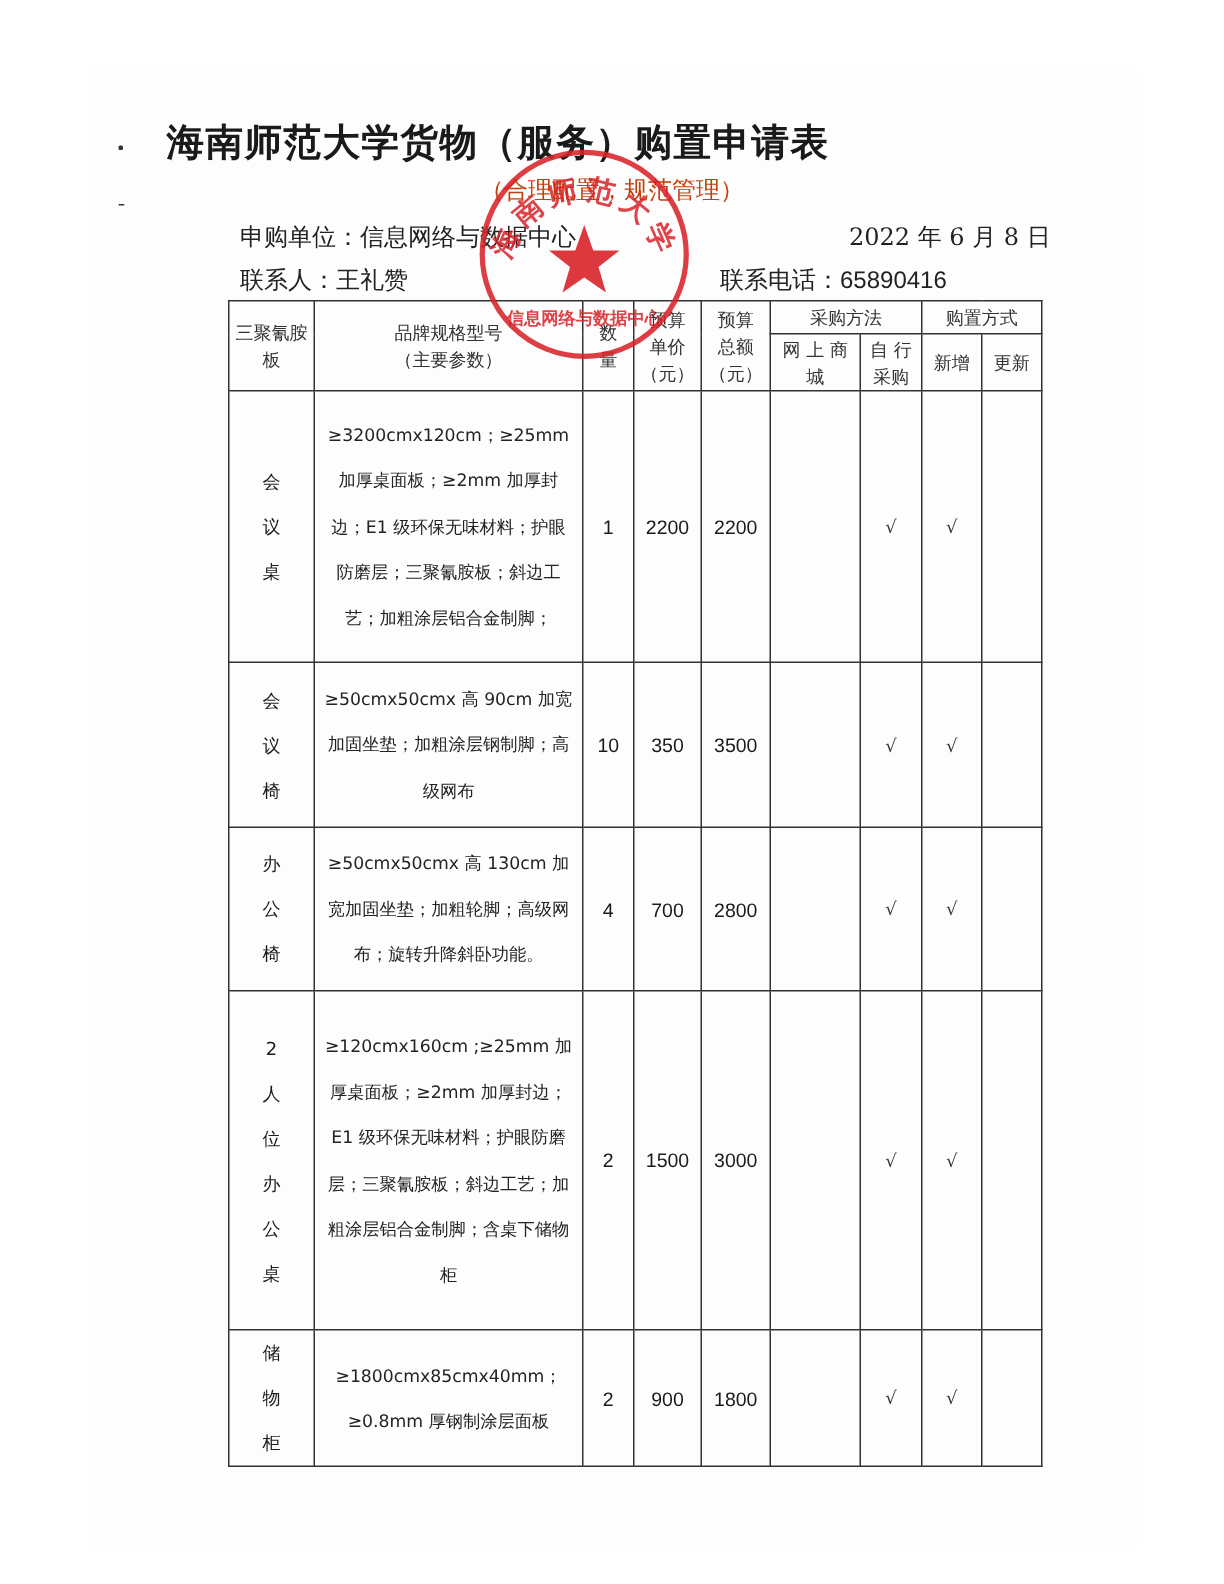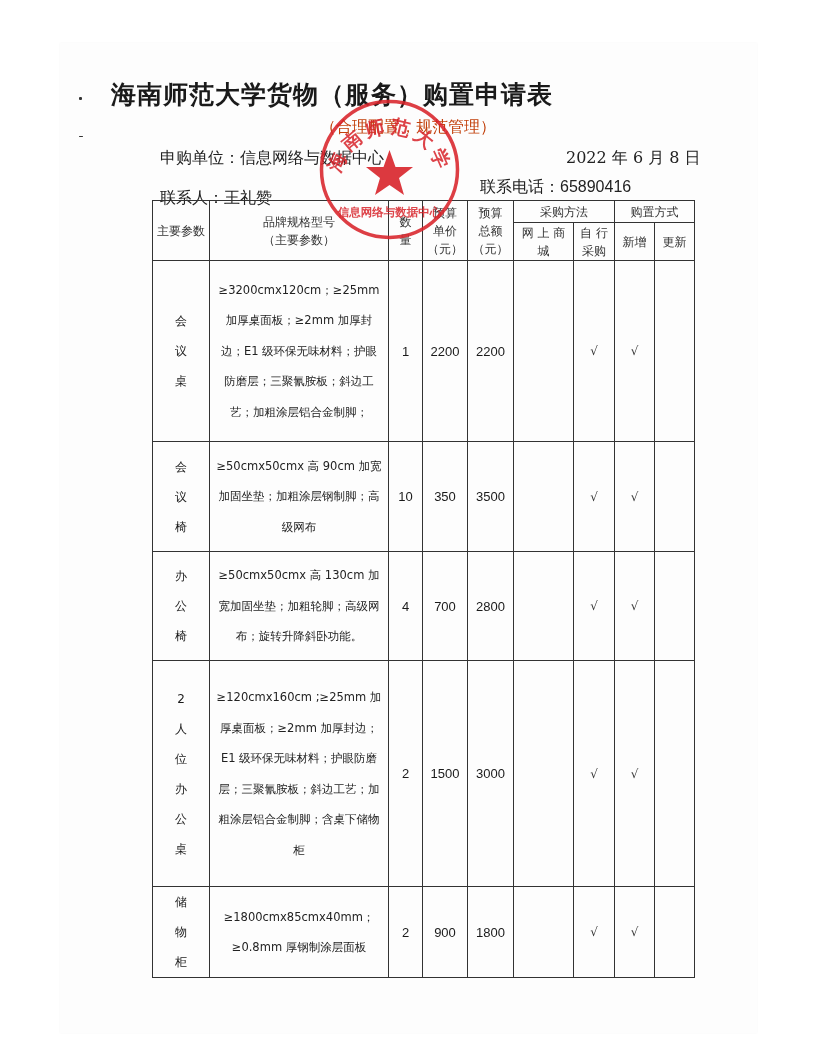--- a/index.html
+++ b/index.html
@@ -32,42 +32,42 @@
 <div class="speck" style="left:79px;top:97px;width:3px;height:3px;"></div>
 <div class="speck" style="left:79px;top:136px;width:4px;height:1px;"></div>
 
 <div class="title">海南师范大学货物（服务）购置申请表</div>
 <div class="subtitle">（合理配置，规范管理）</div>
 
 <div class="meta" style="left:160px;top:148px;">
   <span>申购单位：</span><span>信息网络与数据中心</span>
 </div>
 <div class="meta num" style="left:524px;top:148px;margin-left:42px;">2022 年 6 月 8 日</div>
-<div class="meta" style="left:160px;top:188px;text-align:right;">
+<div class="meta" style="left:160px;top:177px;text-align:right;">
   <span>联系人：</span><span>王礼赞</span>
 </div>
 <div class="meta" style="left:480px;top:177px;">
   <span>联系电话：</span><span class="num">65890416</span>
 </div>
 
 <table class="form">
   <colgroup>
     <col style="width:57px">
       <col style="width:179px">
       <col style="width:34px">
       <col style="width:45px">
     <col style="width:46px">
       <col style="width:60px">
       <col style="width:41px">
       <col style="width:40px">
       <col style="width:40px">
   </colgroup>
   <tbody>
       <tr style="height:22px">
-    <th class="hdr" rowspan="2">主要参数</th>
+    <th class="hdr" rowspan="2">三聚氰胺板</th>
     <th class="hdr" rowspan="2">
       <div>品牌规格型号</div>
       <div>（主要参数）</div>
     </th>
     <th class="hdr" rowspan="2" style="padding:0 8px">数量</th>
     <th class="hdr" rowspan="2">
       <div style="padding:0 8px">预算单价</div>
       <div>（元）</div>
     </th>
     <th class="hdr" rowspan="2">

